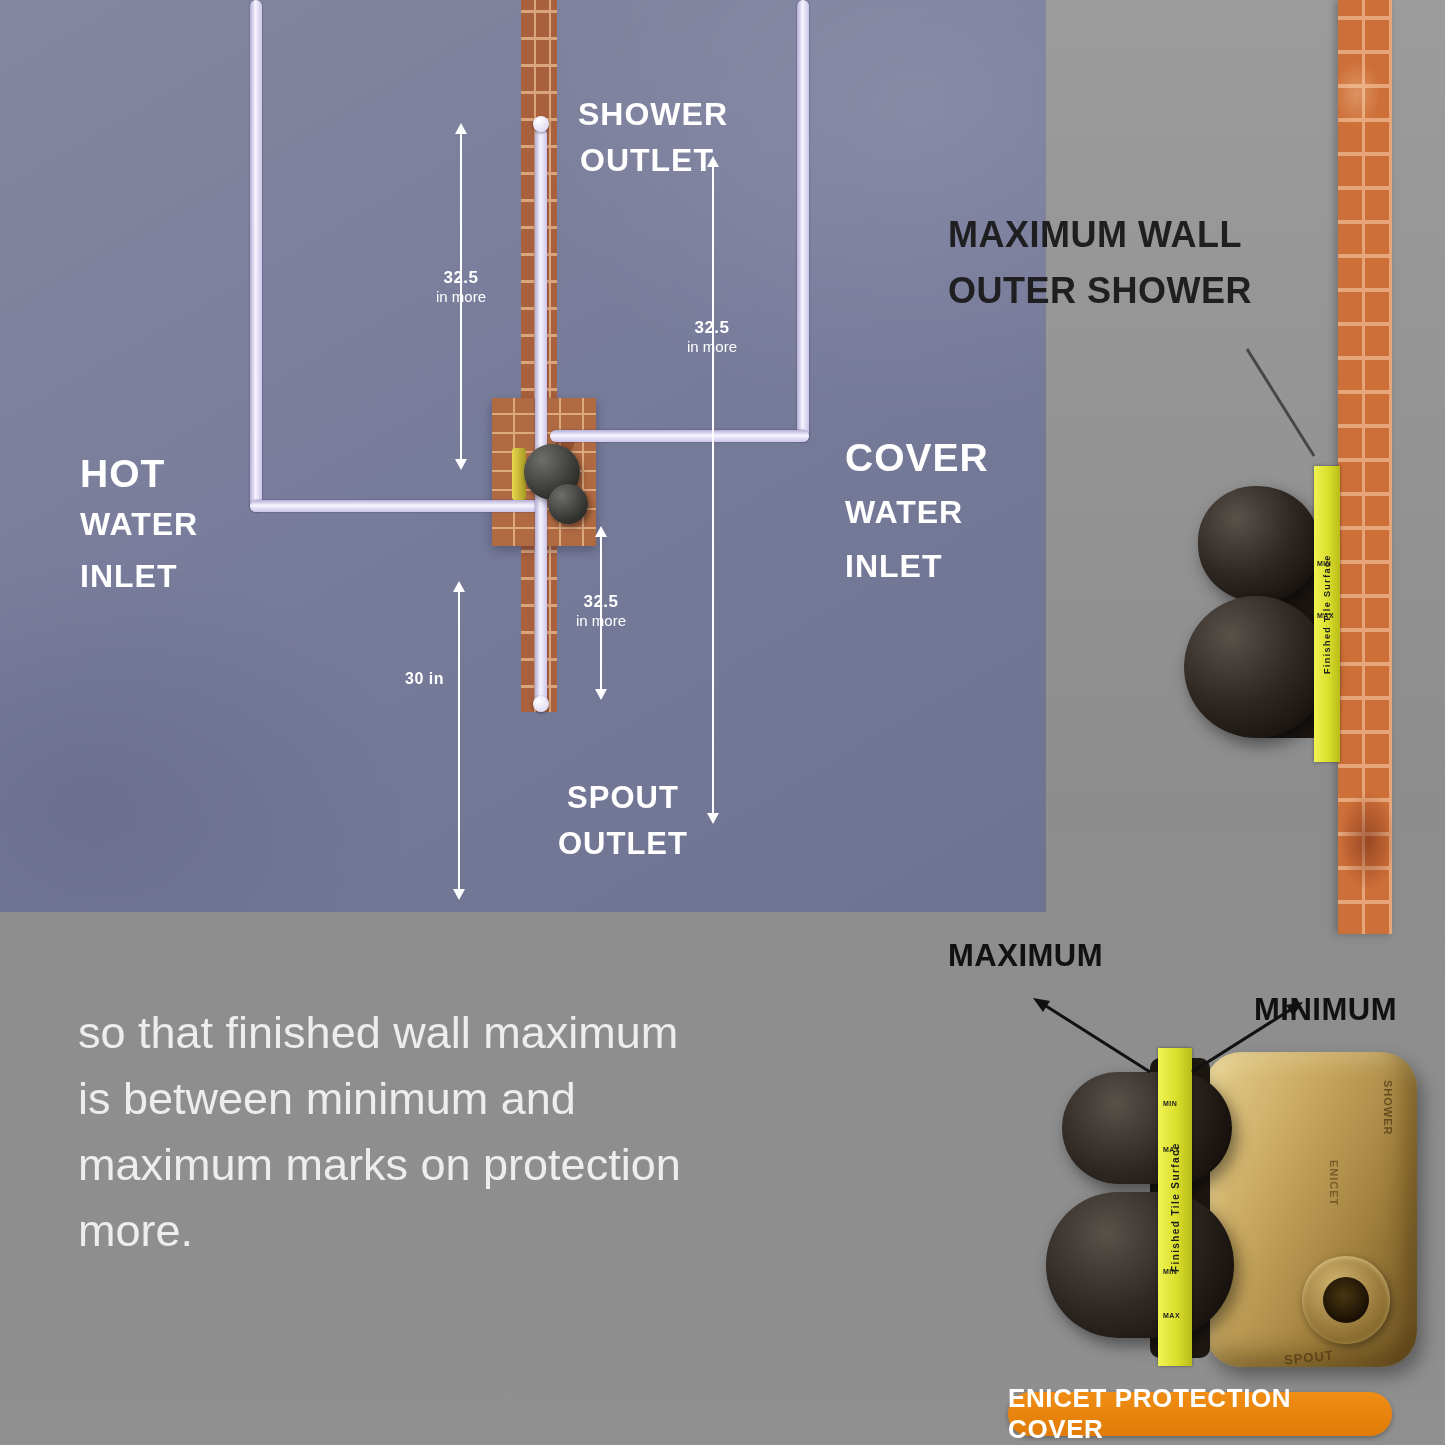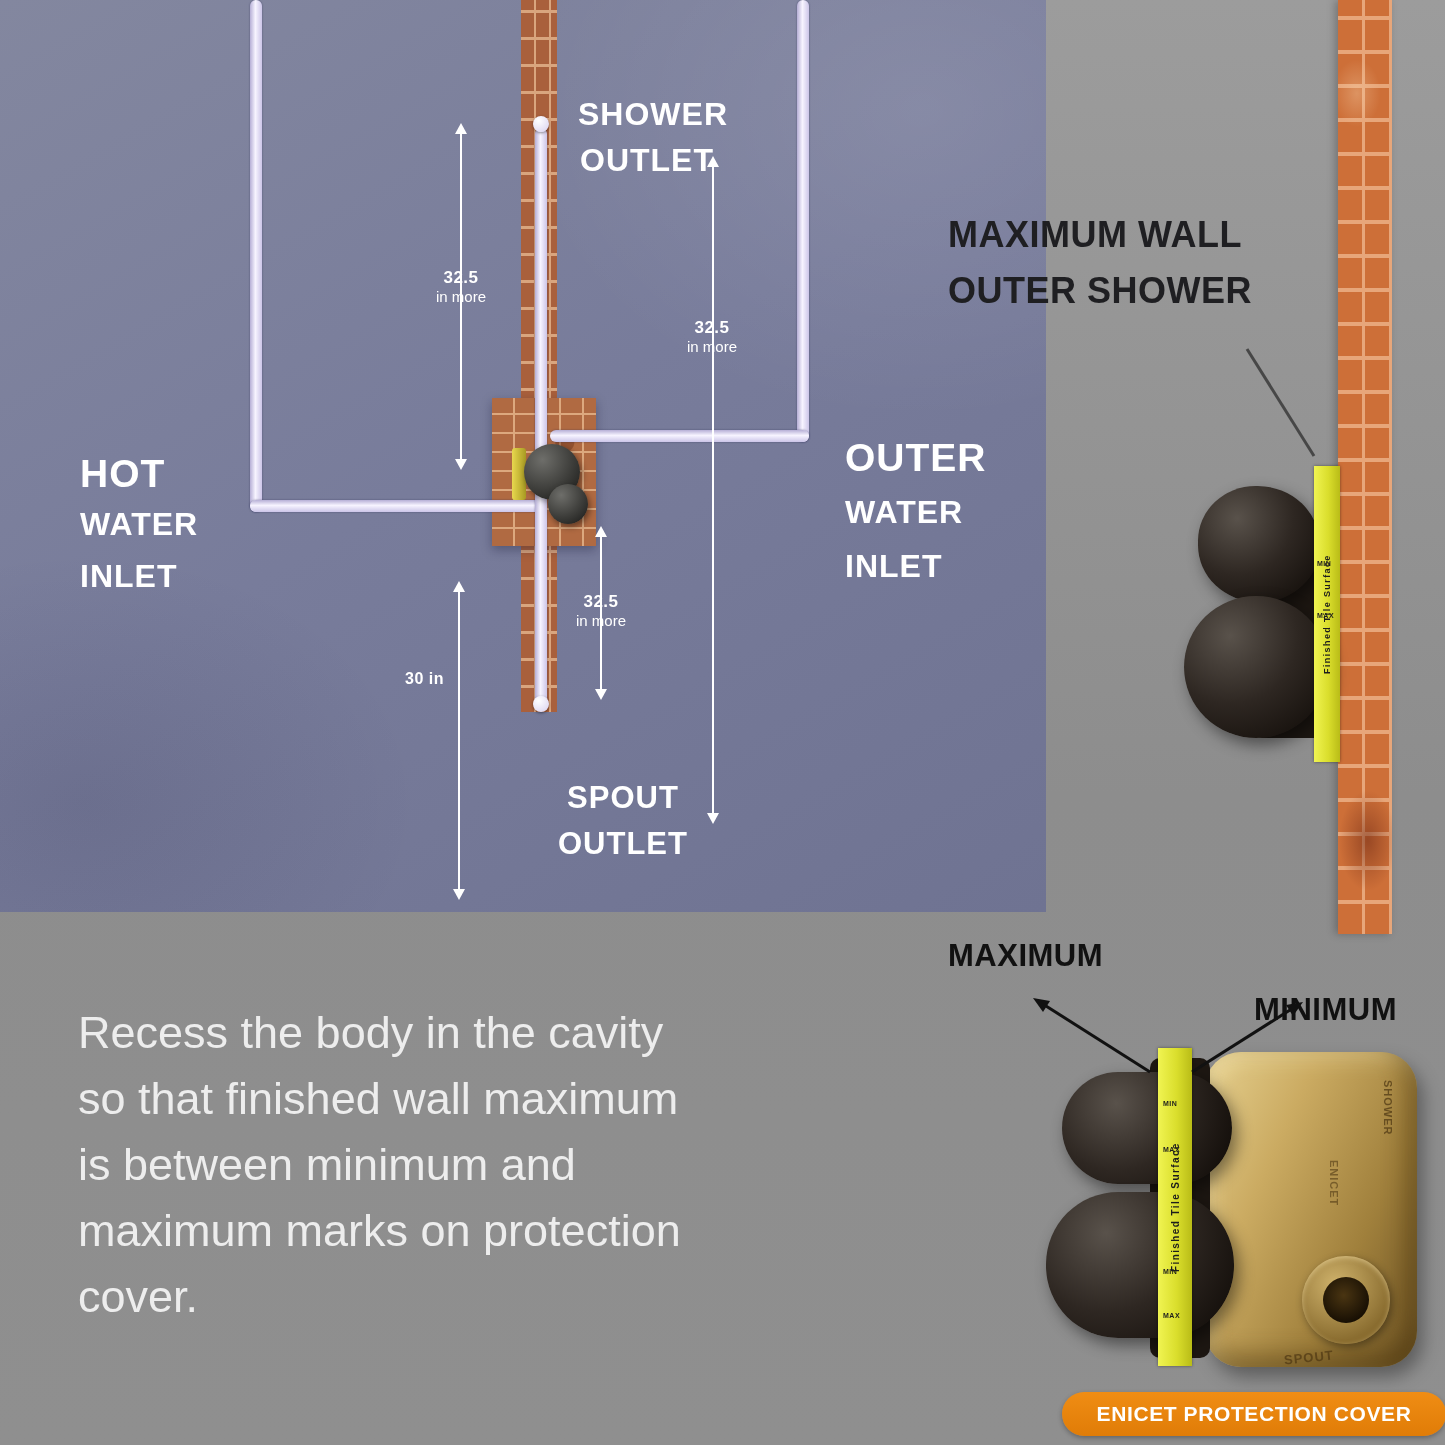--- a/index.html
+++ b/index.html
@@ -80,23 +80,23 @@
                 6px 10px 18px rgba(0,0,0,.35);}
   .brass-ring{position:absolute;border-radius:50%;
      background:radial-gradient(circle at 38% 32%,#cfb26b 0%,#8a6d30 70%);
      box-shadow:inset 0 2px 5px rgba(255,235,180,.5), 2px 3px 8px rgba(0,0,0,.4);}
   .brass-hole{position:absolute;border-radius:50%;
      background:radial-gradient(circle at 45% 40%,#4a3512 0%,#160e03 75%);}
   .emboss{position:absolute;color:rgba(80,58,20,.75);font-weight:700;letter-spacing:1px;}
 
   .para{position:absolute;left:78px;top:1000px;color:#ededed;font-size:45px;line-height:66px;font-weight:400;}
 
-  .badge{position:absolute;left:1062px;top:1392px;width:384px;height:44px;border-radius:22px;
+  .badge{position:absolute;left:1008px;top:1392px;width:384px;height:44px;border-radius:22px;
      background:linear-gradient(180deg,#f08d14,#e07c07);display:flex;align-items:center;justify-content:center;
-     color:#ffffff;font-weight:700;font-size:21px;letter-spacing:.6px;box-shadow:0 2px 5px rgba(0,0,0,.3);}
+     color:#ffffff;font-weight:700;font-size:26px;letter-spacing:.6px;box-shadow:0 2px 5px rgba(0,0,0,.3);}
 
   svg.overlay{position:absolute;left:0;top:0;width:1445px;height:1445px;pointer-events:none;z-index:8;}
   .z1{z-index:1}.z2{z-index:2}.z3{z-index:3}.z4{z-index:4}.z5{z-index:5}
 </style>
 </head>
 <body>
 
 <div id="stage">
 
   <div class="abs panel"></div>
@@ -142,44 +142,43 @@
   <div class="wlbl z4" style="left:578px;top:96px;font-size:32px;font-weight:800;">SHOWER</div>
   <div class="wlbl z4" style="left:580px;top:142px;font-size:32px;font-weight:800;">OUTLET</div>
 
   <div class="wlbl z4" style="left:538px;top:780px;width:170px;text-align:center;font-size:31px;font-weight:800;">SPOUT</div>
   <div class="wlbl z4" style="left:538px;top:826px;width:170px;text-align:center;font-size:31px;font-weight:800;">OUTLET</div>
 
   <div class="wlbl z4" style="left:80px;top:452px;font-size:39px;font-weight:800;">HOT</div>
   <div class="wlbl z4" style="left:80px;top:506px;font-size:32px;font-weight:700;">WATER</div>
   <div class="wlbl z4" style="left:80px;top:558px;font-size:32px;font-weight:700;">INLET</div>
 
-  <div class="wlbl z4" style="left:845px;top:436px;font-size:39px;font-weight:800;">OUTER</div>
+  <div class="wlbl z4" style="left:845px;top:436px;font-size:39px;font-weight:800;">COVER</div>
   <div class="wlbl z4" style="left:845px;top:494px;font-size:32px;font-weight:700;">WATER</div>
   <div class="wlbl z4" style="left:845px;top:548px;font-size:32px;font-weight:700;">INLET</div>
 
   <div class="abs brick-wall z1" style="left:1338px;top:0;width:54px;height:934px;box-shadow:-3px 0 8px rgba(0,0,0,.25);"></div>
 
   <div class="dlbl z4" style="left:948px;top:214px;font-size:36px;">MAXIMUM WALL</div>
   <div class="dlbl z4" style="left:948px;top:270px;font-size:36px;">OUTER SHOWER</div>
 
   <div class="cap-base z2" style="left:1252px;top:520px;width:74px;height:218px;"></div>
   <div class="cap z3" style="left:1198px;top:486px;width:122px;height:116px;border-radius:48% 52% 50% 50%;"></div>
   <div class="cap z3" style="left:1184px;top:596px;width:144px;height:142px;border-radius:50%;"></div>
   <div class="tape z4" style="left:1314px;top:466px;width:26px;height:296px;">
     <div class="tape-txt">Finished Tile Surface</div>
   </div>
   <div class="tape-mm z5" style="left:1317px;top:560px;">MIN</div>
   <div class="tape-mm z5" style="left:1317px;top:612px;">MAX</div>
 
   <div class="para z4">
-    <div>Recess the body in the cavity</div>
     <div>so that finished wall maximum</div>
     <div>is between minimum and</div>
     <div>maximum marks on protection</div>
-    <div>cover.</div>
+    <div>more.</div>
   </div>
 
   <div class="dlbl z4" style="left:948px;top:938px;font-size:31px;color:#111;text-align:center;">MAXIMUM</div>
   <div class="dlbl z4" style="left:1254px;top:992px;font-size:31px;color:#111;">MINIMUM</div>
 
   <div class="brass z2" style="left:1205px;top:1052px;width:212px;height:315px;"></div>
   <div class="brass-ring z3" style="left:1302px;top:1256px;width:88px;height:88px;"></div>
   <div class="brass-hole z3" style="left:1323px;top:1277px;width:46px;height:46px;"></div>
   <div class="emboss z3" style="left:1394px;top:1080px;font-size:11px;transform:rotate(90deg);transform-origin:left top;">SHOWER</div>
   <div class="emboss z3" style="left:1284px;top:1350px;font-size:13px;transform:rotate(-6deg);">SPOUT</div>

